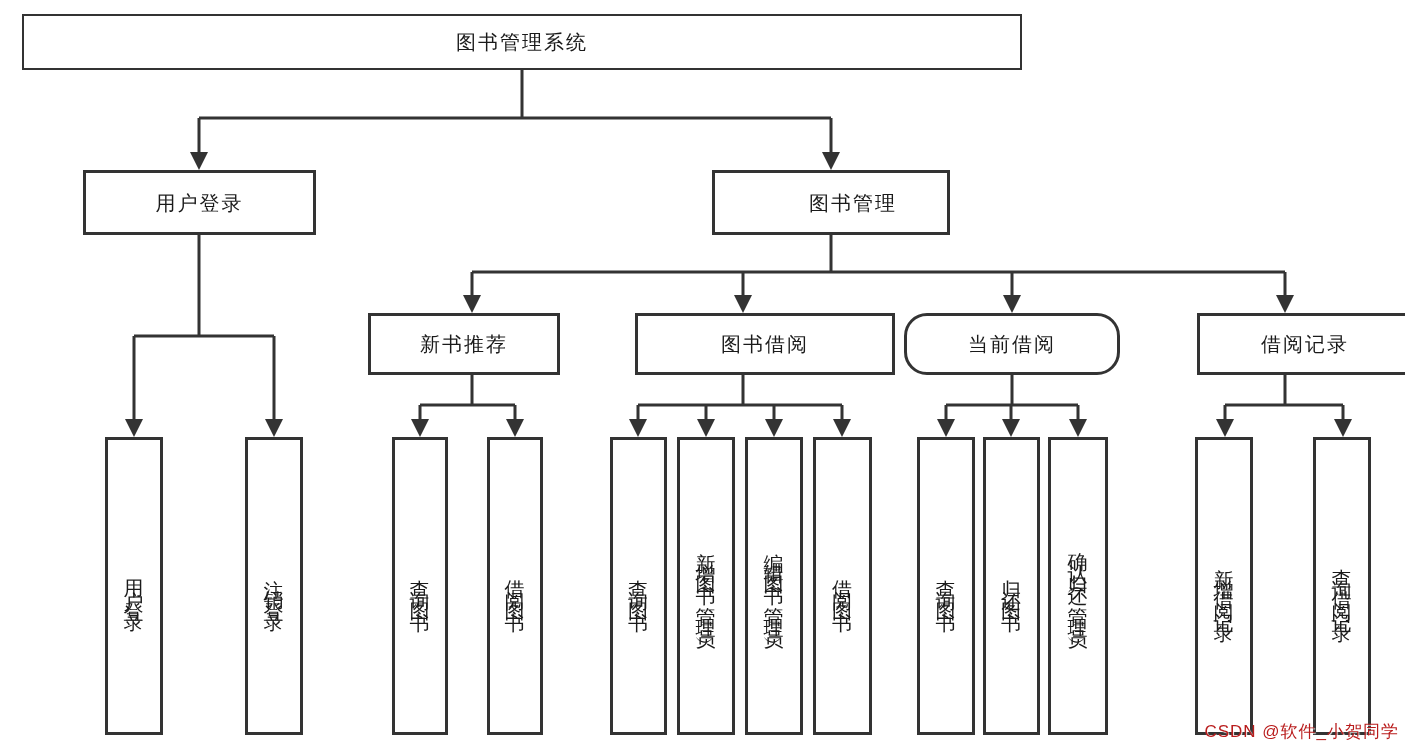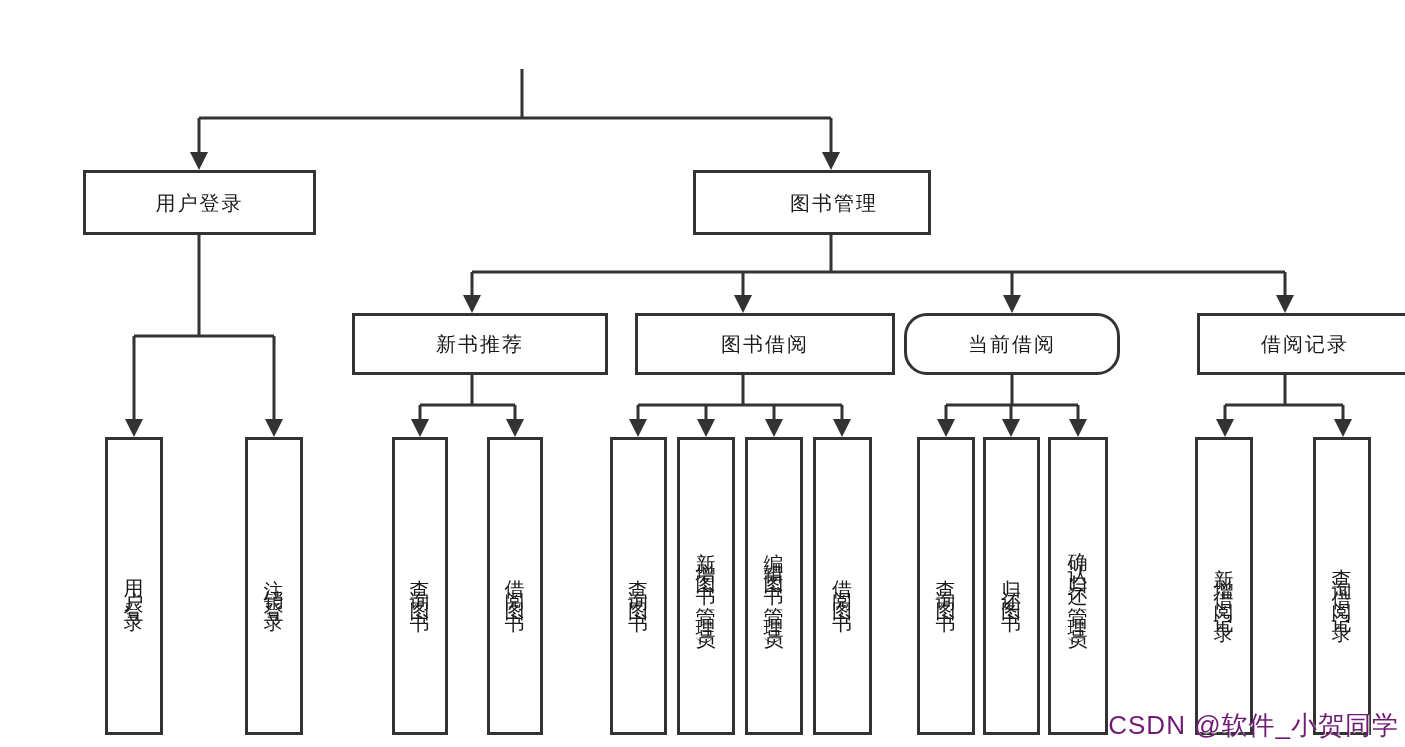--- a/index.html
+++ b/index.html
@@ -34,23 +34,23 @@
   .node.leaf {
     writing-mode: vertical-rl;
     text-orientation: mixed;
     letter-spacing: 11px;
     white-space: normal;
   }
   .watermark {
     position: absolute;
     right: 6px;
     bottom: 4px;
-    font-size: 26px;
+    font-size: 17px;
     letter-spacing: 1px;
-    color: #701a75;
+    color: #b91c1c;
     text-shadow: 1px 1px 1px #ffffff;
   }
 </style>
 </head>
 <body>
 
 <div class="canvas">
 
   <svg class="connectors" width="1405" height="747" viewBox="0 0 1405 747" xmlns="http://www.w3.org/2000/svg">
     <g stroke="#333333" stroke-width="3" fill="none">
@@ -85,25 +85,26 @@
       <polygon points="765,419 783,419 774,437"></polygon>
       <polygon points="833,419 851,419 842,437"></polygon>
       <polygon points="937,419 955,419 946,437"></polygon>
       <polygon points="1002,419 1020,419 1011,437"></polygon>
       <polygon points="1069,419 1087,419 1078,437"></polygon>
       <polygon points="1216,419 1234,419 1225,437"></polygon>
       <polygon points="1334,419 1352,419 1343,437"></polygon>
     </g>
   </svg>
 
+  <div class="node root" style="left:22px; top:14px; width:1000px; height:56px;">图书管理系统</div>
 
   <div class="node" style="left:83px; top:170px; width:233px; height:65px;">用户登录</div>
-  <div class="node" style="left:693px; top:170px; width:238px; height:65px;padding-left:44px;">图书管理</div>
+  <div class="node" style="left:712px; top:170px; width:238px; height:65px;padding-left:44px;">图书管理</div>
 
-  <div class="node" style="left:352px; top:313px; width:256px; height:62px;">新书推荐</div>
+  <div class="node" style="left:368px; top:313px; width:192px; height:62px;">新书推荐</div>
   <div class="node" style="left:635px; top:313px; width:260px; height:62px;">图书借阅</div>
   <div class="node" style="left:904px; top:313px; width:216px; height:62px;border-radius:23px;">当前借阅</div>
   <div class="node" style="left:1177px; top:313px; width:216px; height:62px;margin-left:20px;">借阅记录</div>
 
   <div class="node leaf" style="left:105px; top:437px; width:58px; height:298px;">用户登录</div>
   <div class="node leaf" style="left:245px; top:437px; width:58px; height:298px;">注销登录</div>
 
   <div class="node leaf" style="left:392px; top:437px; width:56px; height:298px;">查询图书</div>
   <div class="node leaf" style="left:487px; top:437px; width:56px; height:298px;">借阅图书</div>
 

